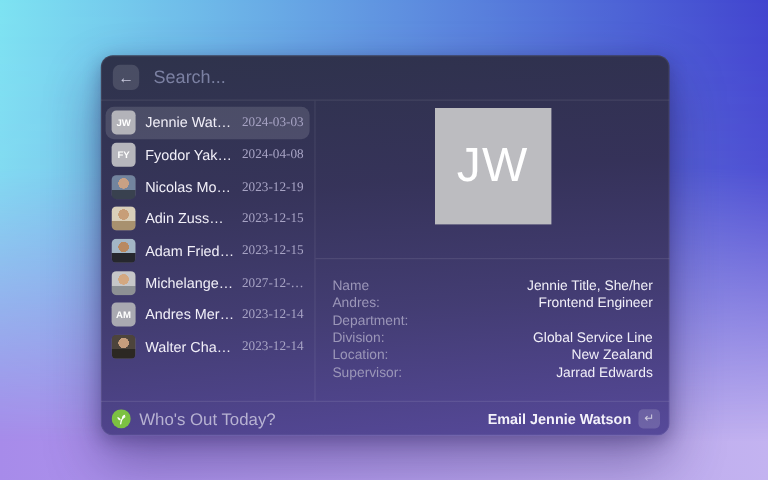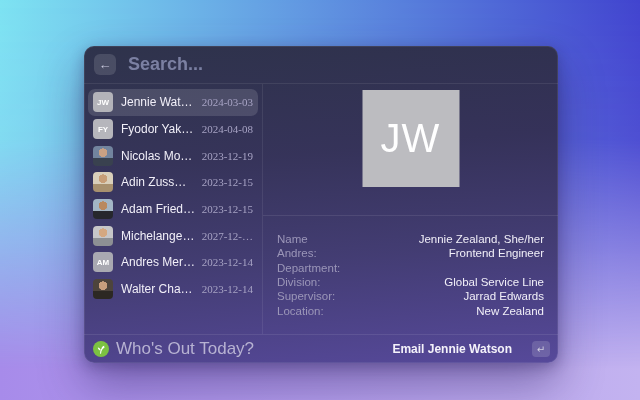--- a/index.html
+++ b/index.html
@@ -32,21 +32,21 @@
     padding:0 10px; border-bottom:1px solid rgba(255,255,255,.08); box-sizing:border-box;
   }
   .back-btn {
     width:22px; height:21px; border-radius:6px; border:none; padding:0;
     background:rgba(255,255,255,.13); color:#c9cade; font-size:13px; line-height:1;
     display:flex; align-items:center; justify-content:center; cursor:pointer;
     font-family:inherit;
   }
   .search-input {
     flex:1; margin-left:10px; background:transparent; border:none; outline:none;
-    color:#e8e8f2; font-size:18px; font-family:inherit;font-weight:bold;
+    color:#e8e8f2; font-size:15px; font-family:inherit;
   }
   .search-input::placeholder { color:#7b80a2; }
 
   .window-body { flex:1; display:flex; min-height:0; }
 
   
   .list {
     flex:0 0 179px; width:179px; box-sizing:border-box;
     border-right:1px solid rgba(255,255,255,.08);
     padding:5px 4px; display:flex; flex-direction:column;
@@ -83,22 +83,22 @@
   .field { flex:1; display:flex; align-items:center; justify-content:space-between; min-height:0; }
   .field-label { color:#9b96b8; font-size:11.5px; }
   .field-value { color:#f1eff8; font-size:11.5px; font-weight:500; text-align:right; }
 
   
   .footer {
     flex:0 0 29px; height:29px; display:flex; align-items:center;
     padding:0 8px 0 9px; border-top:1px solid rgba(255,255,255,.09); box-sizing:border-box;
   }
   .app-icon { width:16px; height:16px; margin-right:7px; display:flex; }
-  .footer-source { flex:1; color:#b7b2d2; font-size:17px; }
-  .footer-action { display:flex; align-items:center; gap:20px; cursor:pointer; }
+  .footer-source { flex:1; color:#b7b2d2; font-size:14px; }
+  .footer-action { display:flex; align-items:center; gap:6px; cursor:pointer; }
   .footer-action-label { color:#f4f2fa; font-size:12px; font-weight:600; }
   .key-badge {
     width:18px; height:16px; border-radius:4px; background:rgba(255,255,255,.15);
     color:#cfccdf; font-size:10px; display:flex; align-items:center; justify-content:center;
   }
 </style>
 </head>
 <body>
 
 <div class="stage" style="--bg-tl: #7de3f2; --bg-tr: #4144cf; --bg-bl: #a78bea; --bg-br: #c3b3f0;">
@@ -155,40 +155,40 @@
   </div>
         </div>
 
       <div class="detail">
         <div class="detail-avatar" style="background: rgb(188, 188, 192);">
           <span class="detail-avatar-text">JW</span>
         </div>
         <div class="fields">
             <div class="field">
     <span class="field-label">Name</span>
-    <span class="field-value">Jennie Zealand, She/her</span>
+    <span class="field-value">Jennie Title, She/her</span>
   </div>
             <div class="field">
     <span class="field-label">Andres:</span>
     <span class="field-value">Frontend Engineer</span>
   </div>
             <div class="field">
     <span class="field-label">Department:</span>
   </div>
             <div class="field">
     <span class="field-label">Division:</span>
     <span class="field-value">Global Service Line</span>
   </div>
             <div class="field">
+    <span class="field-label">Location:</span>
+    <span class="field-value">New Zealand</span>
+  </div>
+            <div class="field">
     <span class="field-label">Supervisor:</span>
     <span class="field-value">Jarrad Edwards</span>
-  </div>
-            <div class="field">
-    <span class="field-label">Location:</span>
-    <span class="field-value">New Zealand</span>
   </div>
           </div>
       </div>
     </div>
 
     <div class="footer">
       <span class="app-icon">
         <svg viewBox="0 0 16 16" width="16" height="16" aria-hidden="true">
           <circle class="icon-bg" cx="8" cy="8" r="8" fill="#7cc142"></circle>
           <path d="M7.6 12.2c.1-2.6 1-4.6 3.4-5.9" stroke="#fff" stroke-width="1.1" fill="none" stroke-linecap="round"></path>

